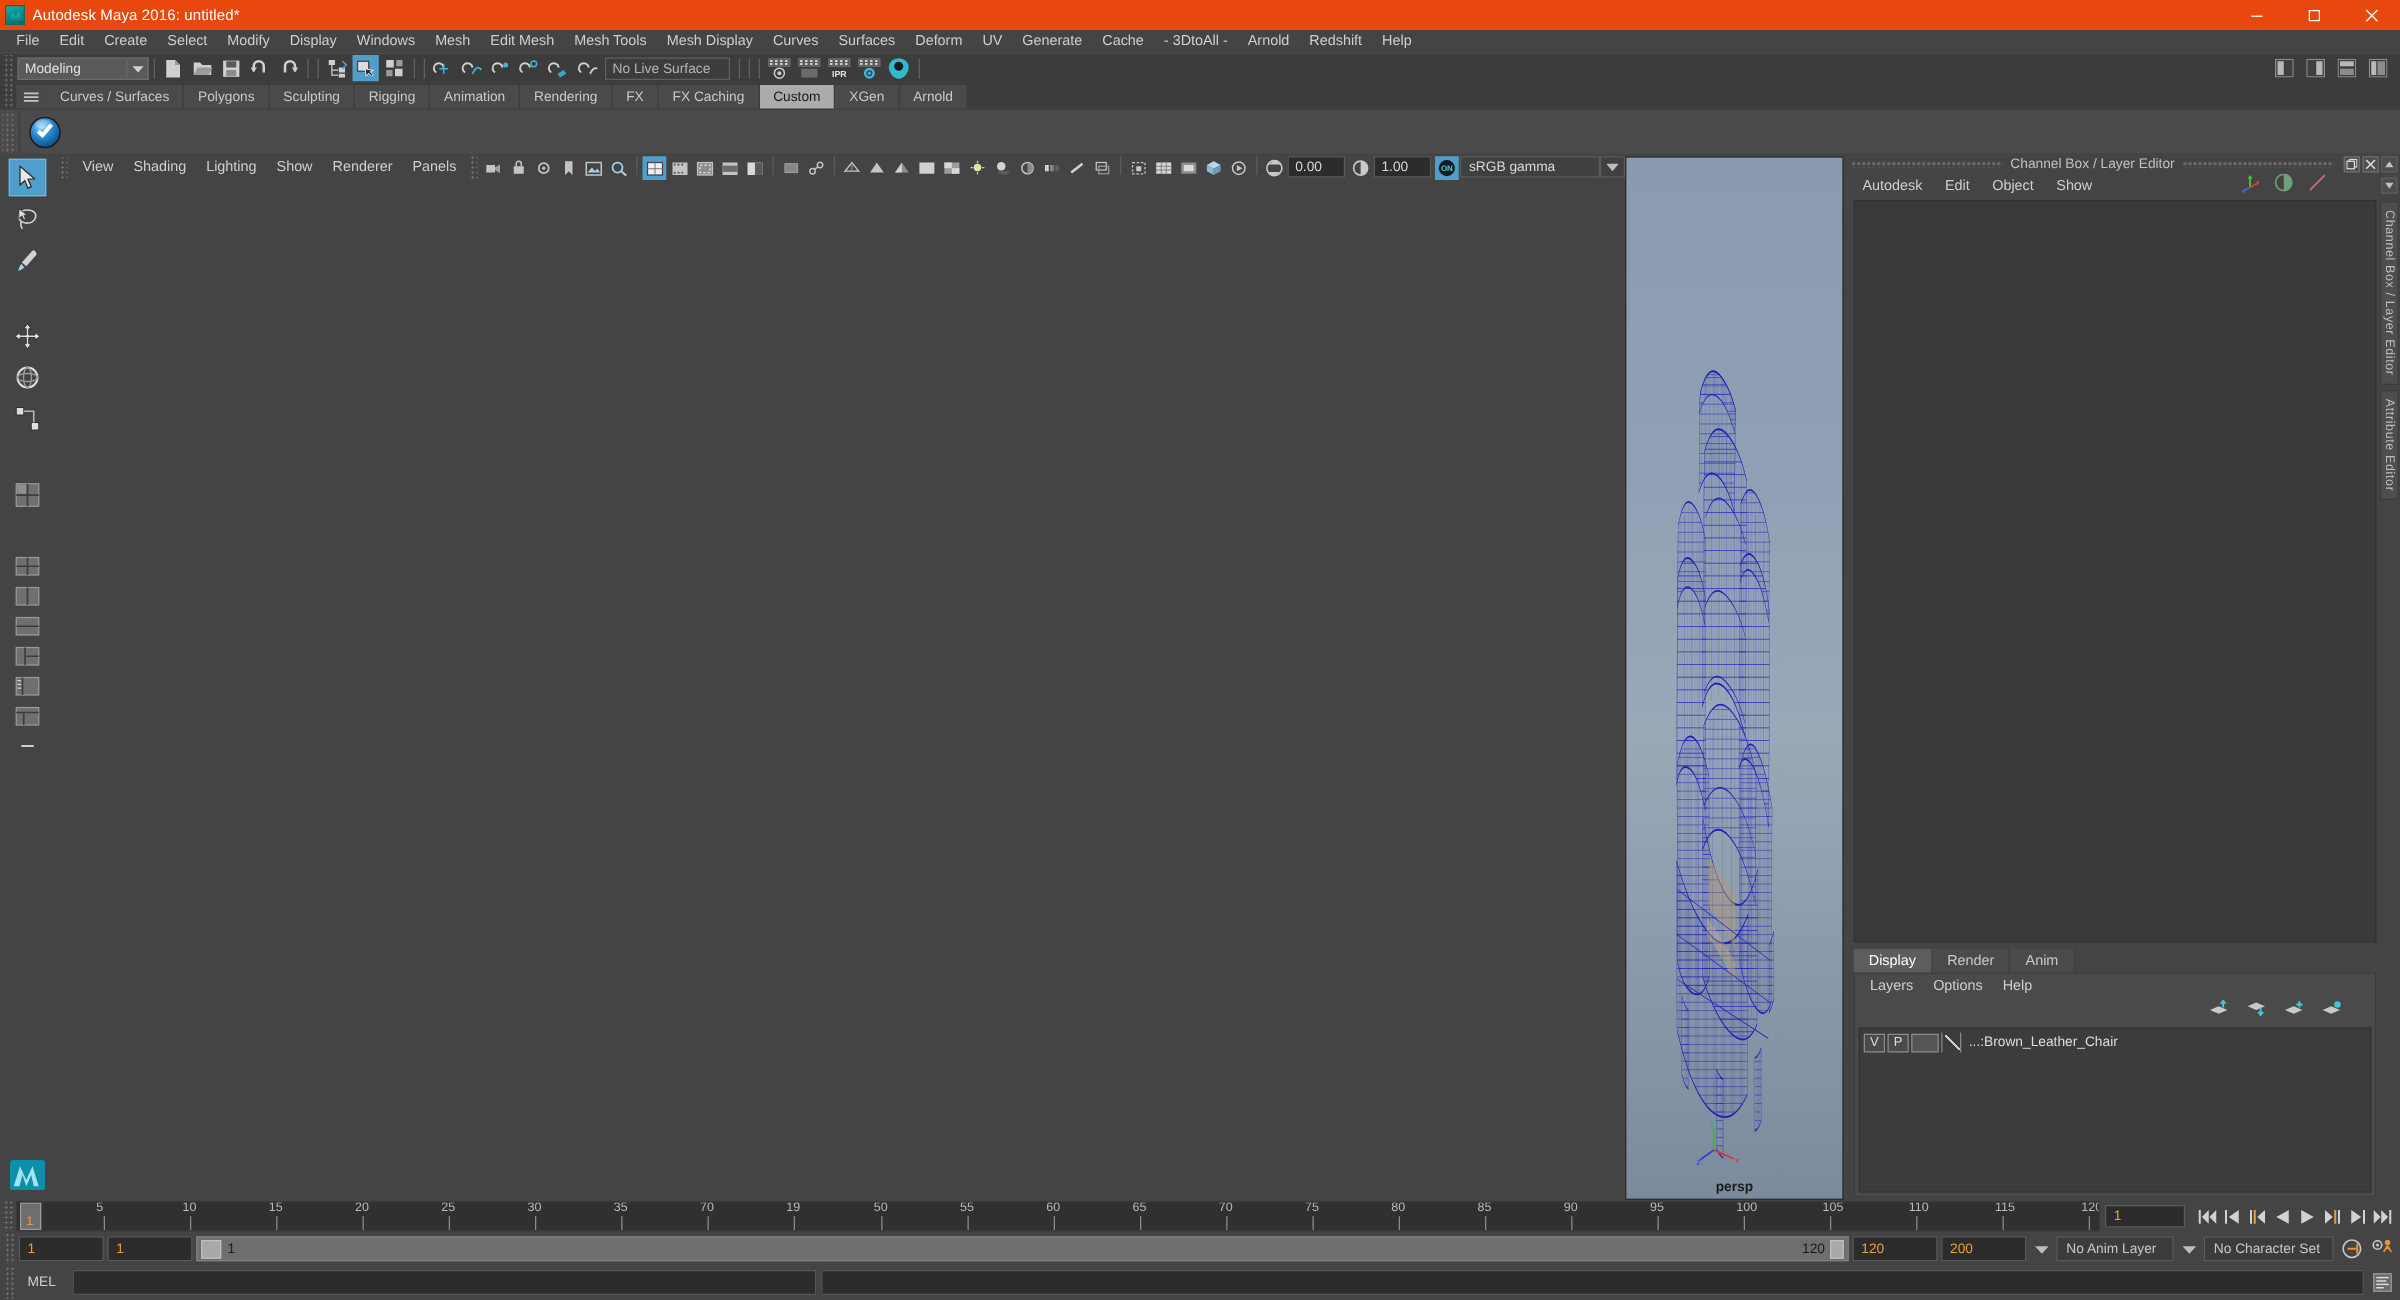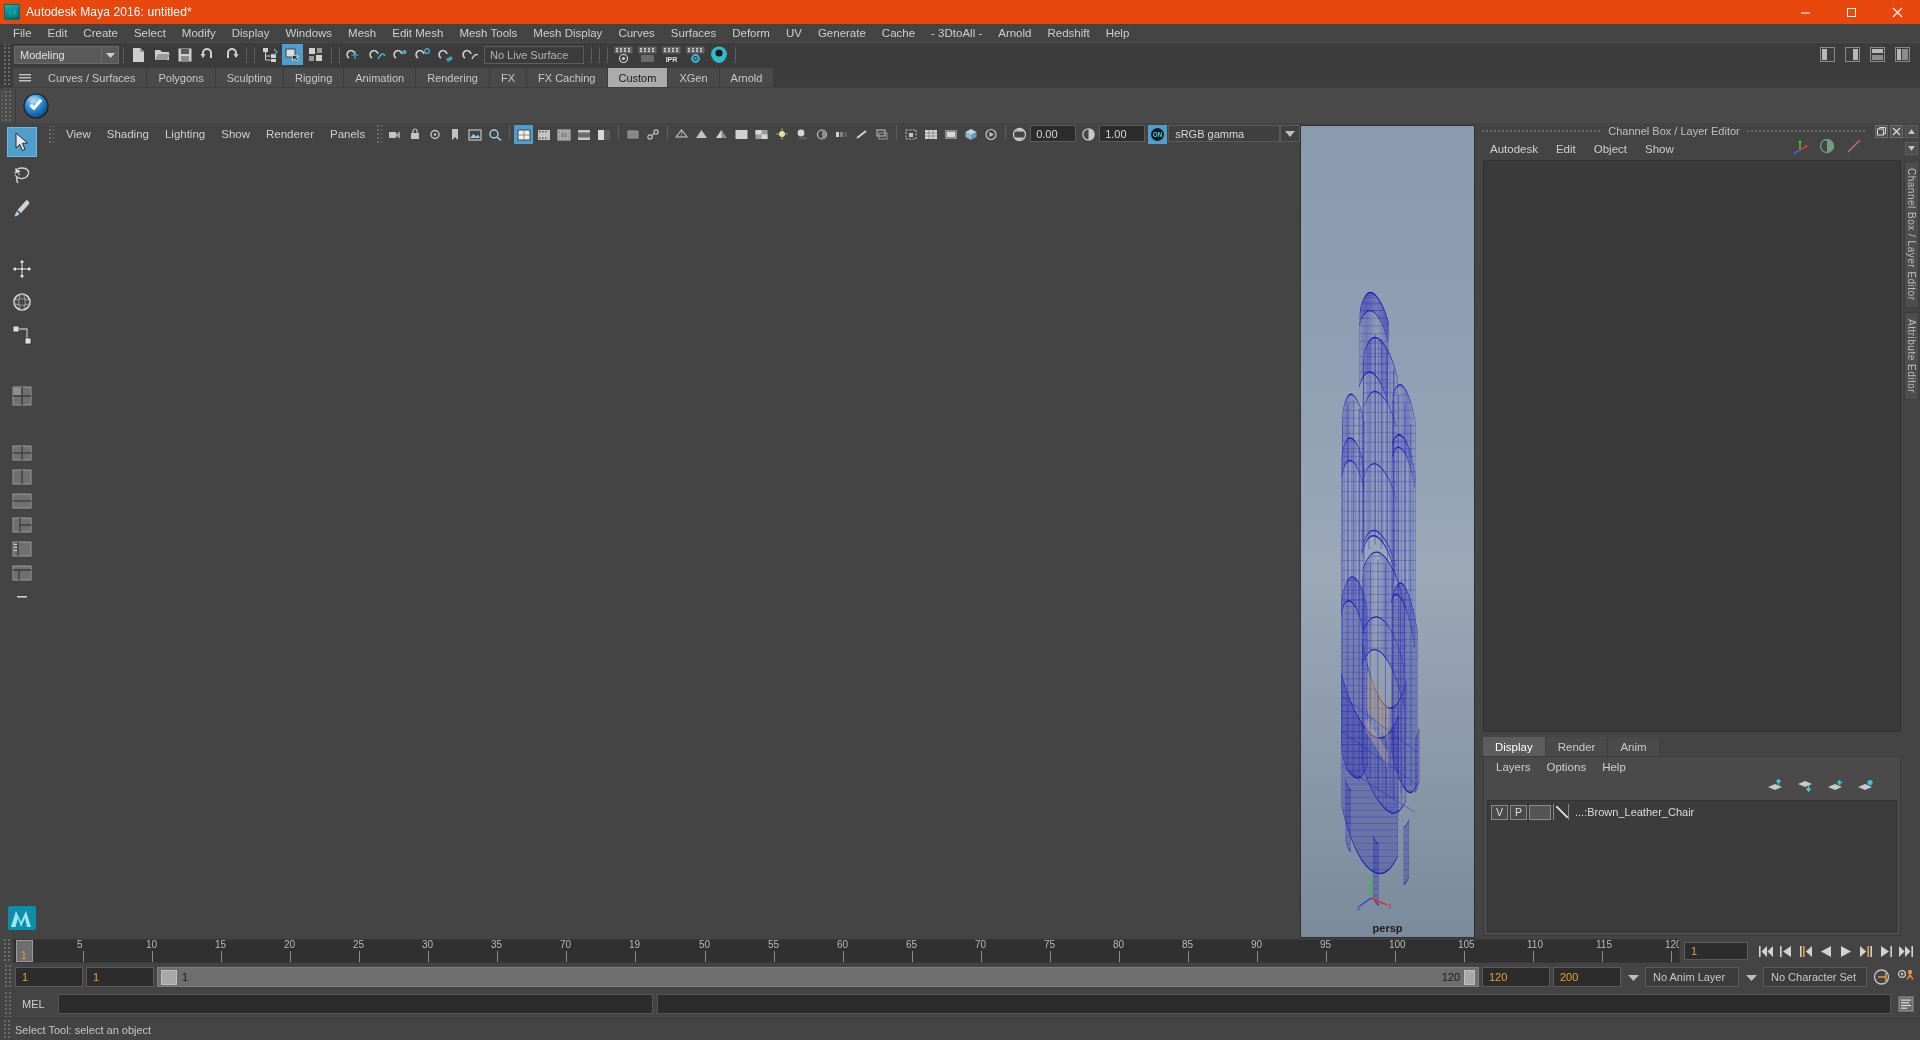--- a/index.html
+++ b/index.html
@@ -1324,18 +1324,14 @@
           <g fill="#dcdcdc">
             <rect x="3" y="3.5" width="10" height="1.2"></rect>
             <rect x="3" y="6.2" width="8" height="1.2"></rect>
             <rect x="3" y="8.9" width="10" height="1.2"></rect>
             <rect x="3" y="11.6" width="6" height="1.2"></rect>
           </g>
         </svg>
     </div>
   </div>
 
-  <div class="helpline">
-    <div class="help-grip"></div>
-    <div class="help-text">Select Tool: select an object</div>
-  </div>
 
 </div>
 
 </body></html>

